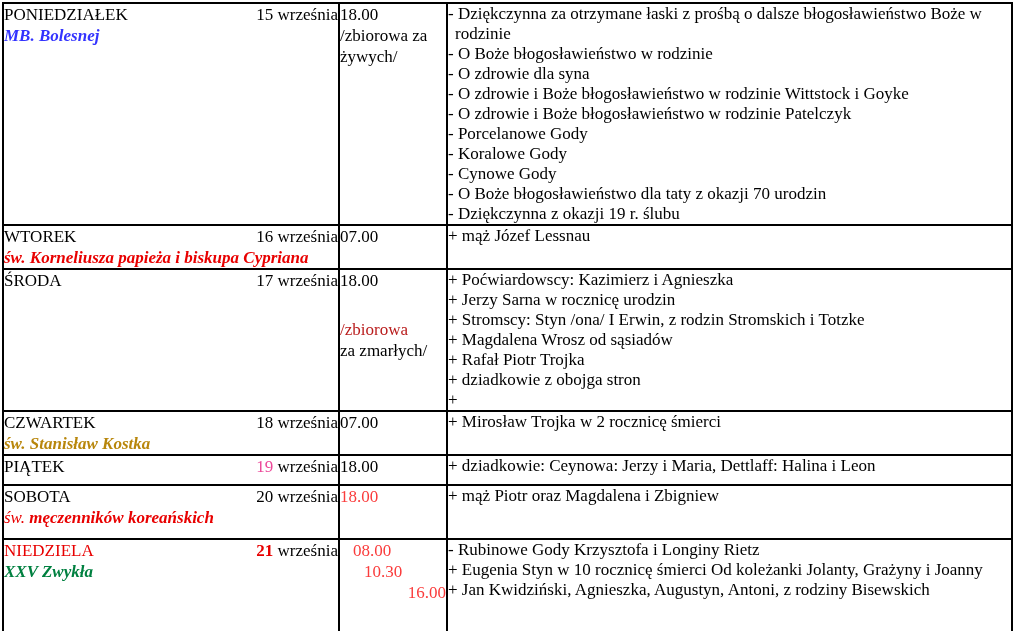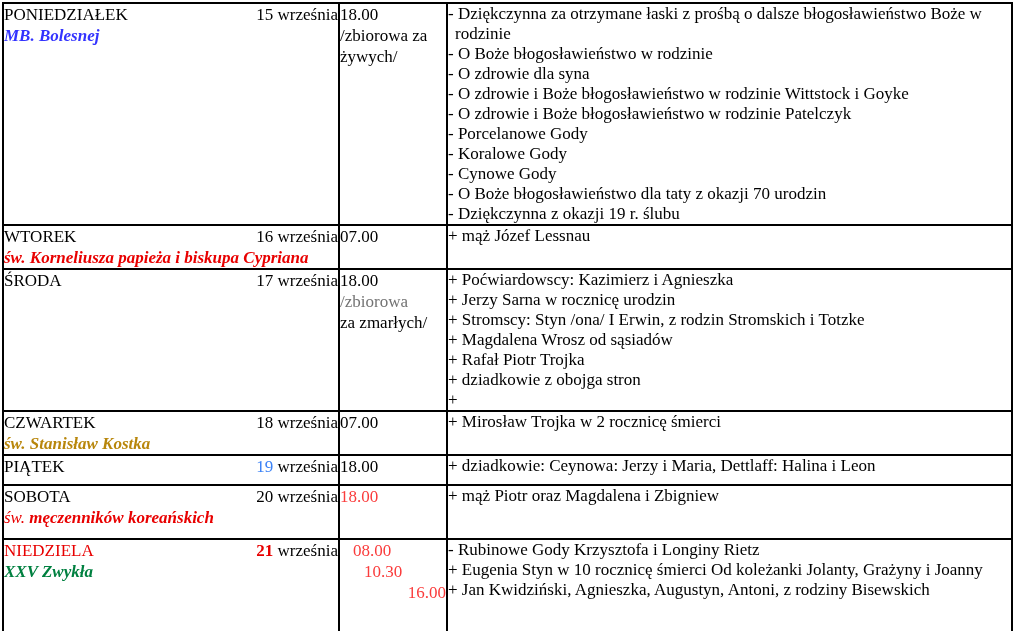--- a/index.html
+++ b/index.html
@@ -101,21 +101,21 @@
       </tr>
       <tr>
         <td class="day-cell">
           <div class="day-line">
             <span class="day-name" style="color: rgb(0, 0, 0);">ŚRODA</span>
             <span class="date"><span class="date-num" style="color: rgb(0, 0, 0);">17</span> <span class="date-month">września</span></span>
           </div>
         </td>
         <td class="time-cell">
           <div class="time-line" style="color: rgb(0, 0, 0);">18.00</div>
-          <div class="time-line" style="color: #737373;">/zbiorowa</div>
+          <div class="time-line" style="color: #b91c1c; margin-top: 28px;">/zbiorowa</div>
           <div class="time-line" style="color: rgb(0, 0, 0);">za zmarłych/</div>
         </td>
         <td class="intent-cell">
           <div class="intent">+ Poćwiardowscy: Kazimierz i Agnieszka</div>
           <div class="intent">+ Jerzy Sarna w rocznicę urodzin</div>
           <div class="intent">+ Stromscy: Styn /ona/ I Erwin, z rodzin Stromskich i Totzke</div>
           <div class="intent">+ Magdalena Wrosz od sąsiadów</div>
           <div class="intent">+ Rafał Piotr Trojka</div>
           <div class="intent">+ dziadkowie z obojga stron</div>
           <div class="intent">+</div>
@@ -133,21 +133,21 @@
           <div class="time-line" style="color: rgb(0, 0, 0);">07.00</div>
         </td>
         <td class="intent-cell">
           <div class="intent">+ Mirosław Trojka w 2 rocznicę śmierci</div>
         </td>
       </tr>
       <tr>
         <td class="day-cell">
           <div class="day-line">
             <span class="day-name" style="color: rgb(0, 0, 0);">PIĄTEK</span>
-            <span class="date"><span class="date-num" style="color: #3b82f6;">19</span> <span class="date-month">września</span></span>
+            <span class="date"><span class="date-num" style="color: #ec4899;">19</span> <span class="date-month">września</span></span>
           </div>
         </td>
         <td class="time-cell">
           <div class="time-line" style="color: rgb(0, 0, 0);">18.00</div>
         </td>
         <td class="intent-cell">
           <div class="intent">+ dziadkowie: Ceynowa: Jerzy i Maria, Dettlaff: Halina i Leon</div>
         </td>
       </tr>
       <tr>

